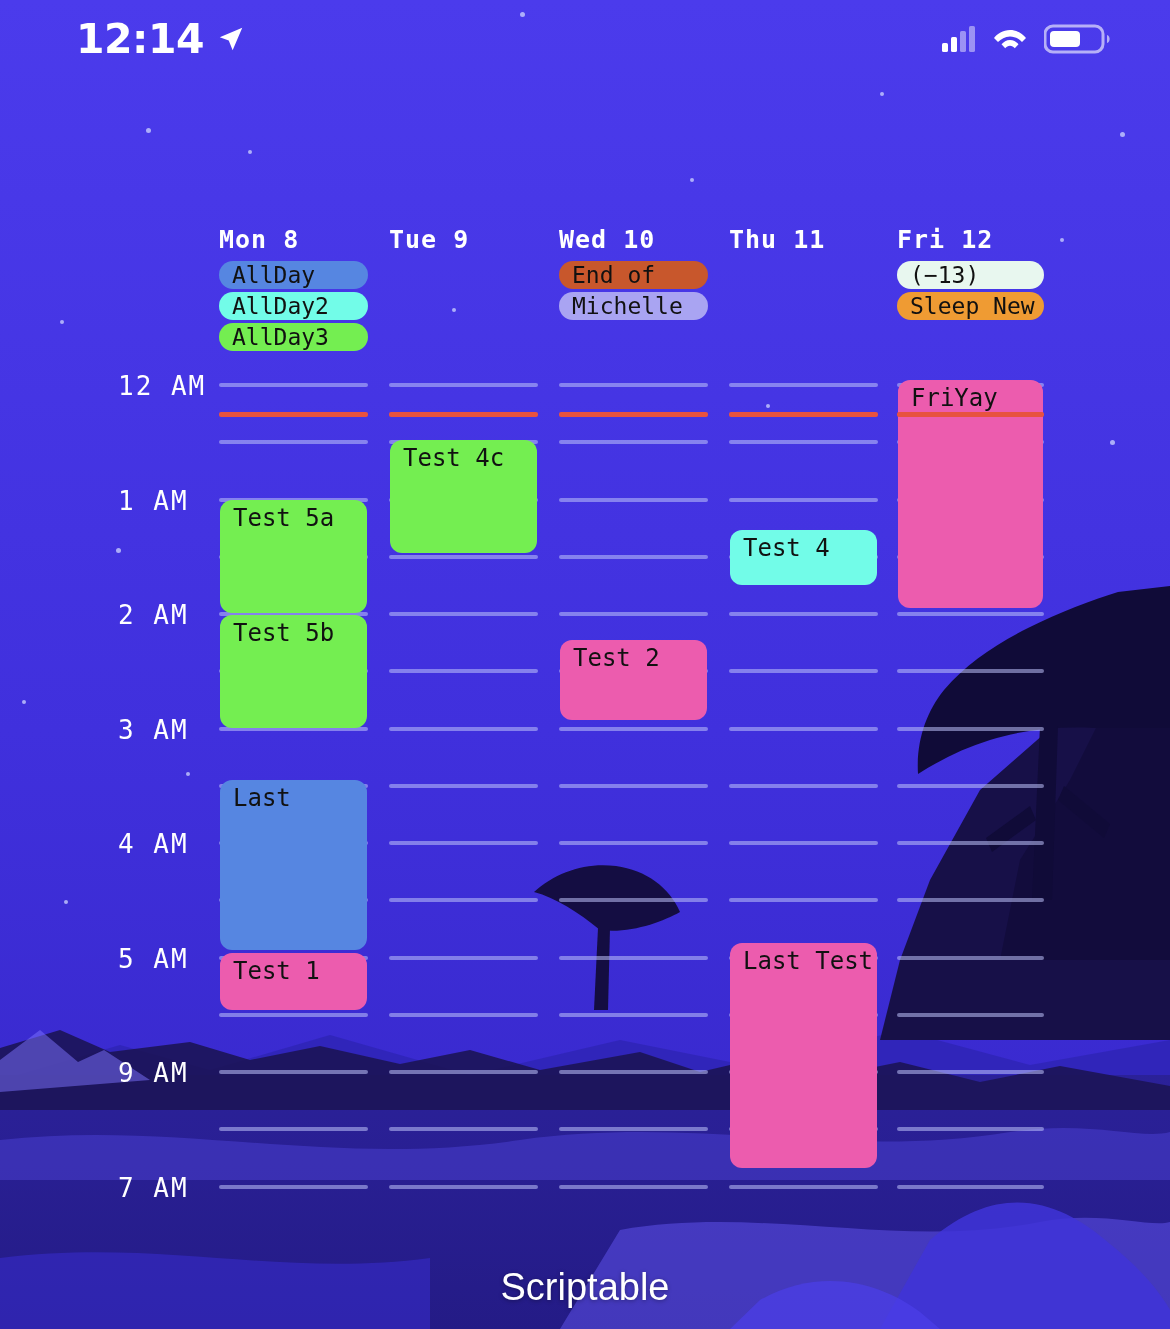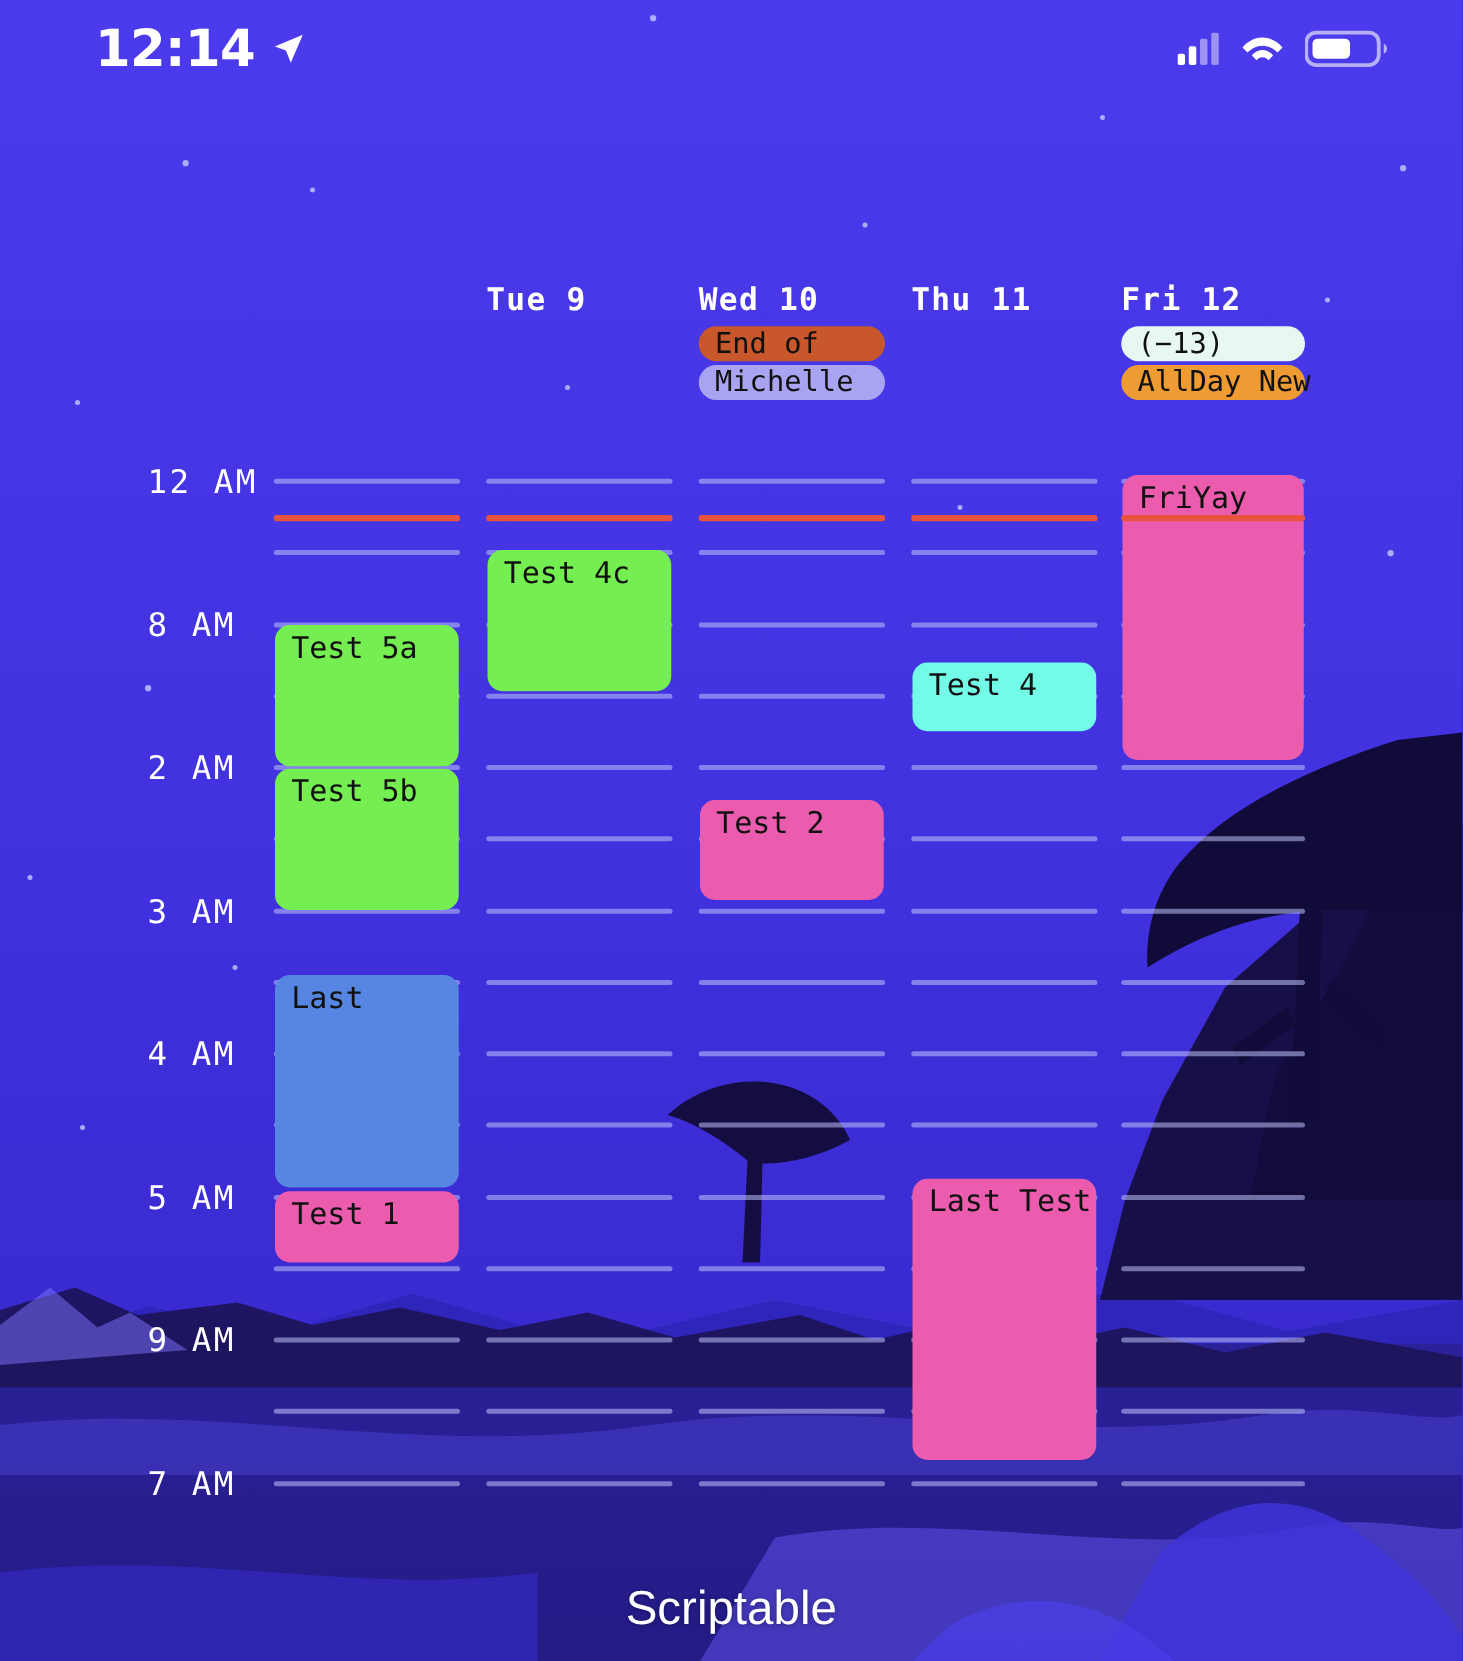--- a/index.html
+++ b/index.html
@@ -245,21 +245,21 @@
       <div class="gridline" style="left: 219px; width: 149px; top: 158px;"></div>
       <div class="gridline" style="left: 389px; width: 149px; top: 158px;"></div>
       <div class="gridline" style="left: 559px; width: 149px; top: 158px;"></div>
       <div class="gridline" style="left: 729px; width: 149px; top: 158px;"></div>
       <div class="gridline" style="left: 897px; width: 147px; top: 158px;"></div>
       <div class="gridline" style="left: 219px; width: 149px; top: 215.25px;"></div>
       <div class="gridline" style="left: 389px; width: 149px; top: 215.25px;"></div>
       <div class="gridline" style="left: 559px; width: 149px; top: 215.25px;"></div>
       <div class="gridline" style="left: 729px; width: 149px; top: 215.25px;"></div>
       <div class="gridline" style="left: 897px; width: 147px; top: 215.25px;"></div>
-      <div class="hour-label" style="top: 274.5px;">8 AM</div>
+      <div class="hour-label" style="top: 274.5px;">1 AM</div>
       <div class="gridline" style="left: 219px; width: 149px; top: 272.5px;"></div>
       <div class="gridline" style="left: 389px; width: 149px; top: 272.5px;"></div>
       <div class="gridline" style="left: 559px; width: 149px; top: 272.5px;"></div>
       <div class="gridline" style="left: 729px; width: 149px; top: 272.5px;"></div>
       <div class="gridline" style="left: 897px; width: 147px; top: 272.5px;"></div>
       <div class="gridline" style="left: 219px; width: 149px; top: 329.75px;"></div>
       <div class="gridline" style="left: 389px; width: 149px; top: 329.75px;"></div>
       <div class="gridline" style="left: 559px; width: 149px; top: 329.75px;"></div>
       <div class="gridline" style="left: 729px; width: 149px; top: 329.75px;"></div>
       <div class="gridline" style="left: 897px; width: 147px; top: 329.75px;"></div>
@@ -317,20 +317,28 @@
       <div class="gridline" style="left: 389px; width: 149px; top: 902.25px;"></div>
       <div class="gridline" style="left: 559px; width: 149px; top: 902.25px;"></div>
       <div class="gridline" style="left: 729px; width: 149px; top: 902.25px;"></div>
       <div class="gridline" style="left: 897px; width: 147px; top: 902.25px;"></div>
       <div class="hour-label" style="top: 961.5px;">7 AM</div>
       <div class="gridline" style="left: 219px; width: 149px; top: 959.5px;"></div>
       <div class="gridline" style="left: 389px; width: 149px; top: 959.5px;"></div>
       <div class="gridline" style="left: 559px; width: 149px; top: 959.5px;"></div>
       <div class="gridline" style="left: 729px; width: 149px; top: 959.5px;"></div>
       <div class="gridline" style="left: 897px; width: 147px; top: 959.5px;"></div>
+      <div class="daycol" style="left: 219px; width: 149px;">
+        <div class="day-header">Mon 8</div>
+        <div class="allday-stack">
+          <div class="allday" style="background: rgb(86, 134, 225);">AllDay</div>
+          <div class="allday" style="background: rgb(114, 252, 232);">AllDay2</div>
+          <div class="allday" style="background: rgb(116, 238, 81);">AllDay3</div>
+        </div>
+      </div>
       <div class="event" style="left: 220px; width: 147px; top: 275px; height: 113px; background: rgb(116, 238, 81);">Test 5a</div>
       <div class="event" style="left: 220px; width: 147px; top: 390px; height: 113px; background: rgb(116, 238, 81);">Test 5b</div>
       <div class="event" style="left: 220px; width: 147px; top: 555px; height: 170px; background: rgb(86, 134, 225);">Last</div>
       <div class="event" style="left: 220px; width: 147px; top: 728px; height: 57px; background: rgb(236, 92, 174);">Test 1</div>
       <div class="daycol" style="left: 389px; width: 149px;">
         <div class="day-header">Tue 9</div>
         <div class="allday-stack"></div>
       </div>
       <div class="event" style="left: 390px; width: 147px; top: 215px; height: 113px; background: rgb(116, 238, 81);">Test 4c</div>
       <div class="daycol" style="left: 559px; width: 149px;">
@@ -344,21 +352,21 @@
       <div class="daycol" style="left: 729px; width: 149px;">
         <div class="day-header">Thu 11</div>
         <div class="allday-stack"></div>
       </div>
       <div class="event" style="left: 730px; width: 147px; top: 305px; height: 55px; background: rgb(114, 252, 232);">Test 4</div>
       <div class="event" style="left: 730px; width: 147px; top: 718px; height: 225px; background: rgb(236, 92, 174);">Last Test</div>
       <div class="daycol" style="left: 897px; width: 147px;">
         <div class="day-header">Fri 12</div>
         <div class="allday-stack">
           <div class="allday" style="background: rgb(232, 247, 239);">(−13)</div>
-          <div class="allday" style="background: rgb(239, 155, 51);">AllDay New</div>
+          <div class="allday" style="background: rgb(239, 155, 51);">Sleep New</div>
         </div>
       </div>
       <div class="event" style="left: 898px; width: 145px; top: 155px; height: 228px; background: rgb(236, 92, 174);">FriYay</div>
       <div class="nowline" style="left: 219px; width: 149px; top: 186.717px;"></div>
       <div class="nowline" style="left: 389px; width: 149px; top: 186.717px;"></div>
       <div class="nowline" style="left: 559px; width: 149px; top: 186.717px;"></div>
       <div class="nowline" style="left: 729px; width: 149px; top: 186.717px;"></div>
       <div class="nowline" style="left: 897px; width: 147px; top: 186.717px;"></div>
     </div>
 </div>

